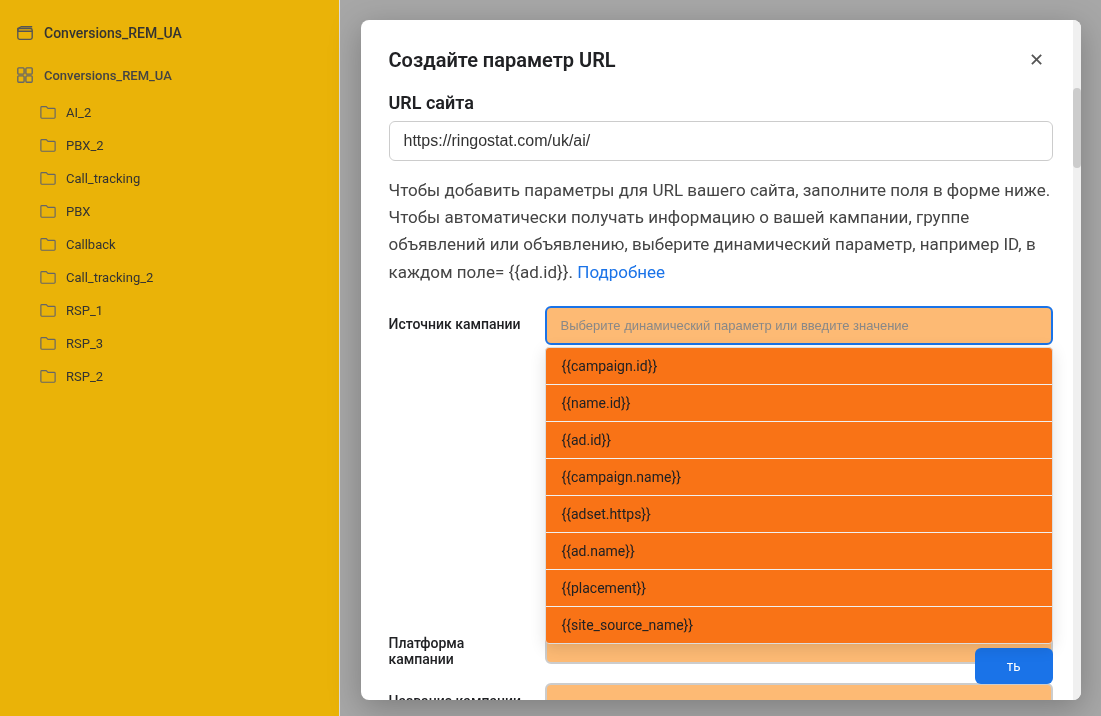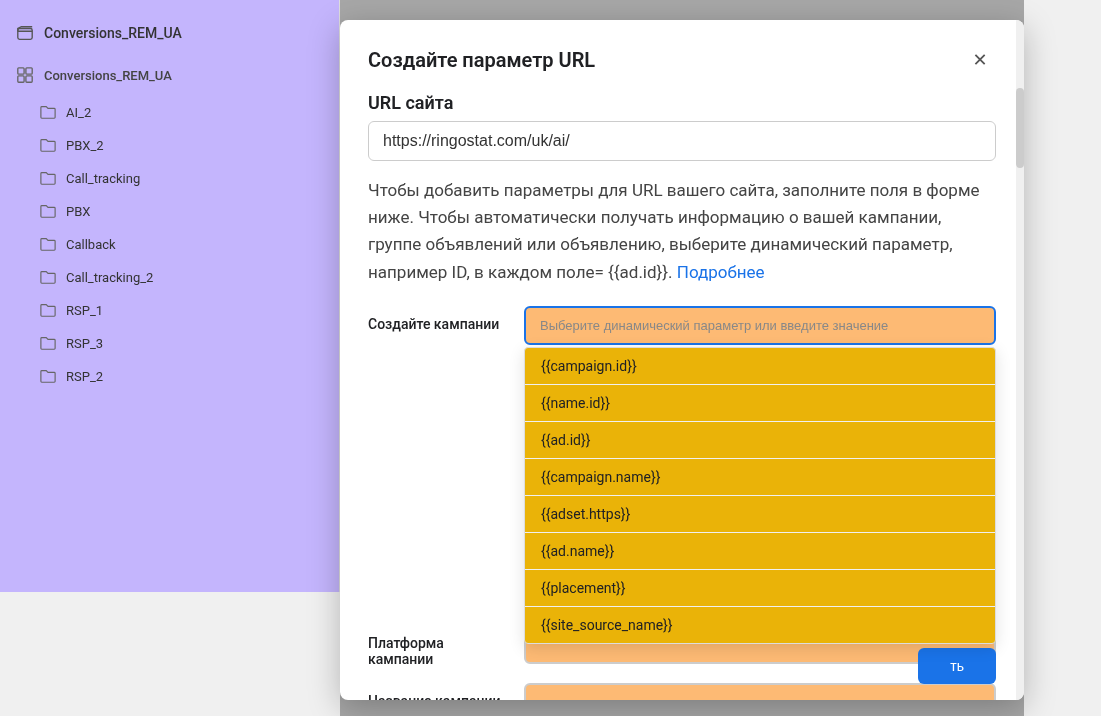--- a/index.html
+++ b/index.html
@@ -10,22 +10,22 @@
       height: 716px;
       overflow: hidden;
       position: relative;
     }
 
     
     .sidebar {
       position: absolute;
       left: 0; top: 0;
       width: 340px;
-      height: 592px;
-      background: #c4b5fd;
+      height: 716px;
+      background: #eab308;
       border-right: 1px solid #ddd;
       padding: 16px 0;
       overflow-y: auto;
     }
 
     .sidebar-header {
       display: flex;
       align-items: center;
       gap: 10px;
       padding: 8px 16px;
@@ -96,21 +96,21 @@
 
     .sidebar-item.active .sidebar-item-label {
       color: #1a56d6;
       font-weight: 500;
     }
 
     
     .overlay {
       position: absolute;
       left: 340px; top: 0;
-      width: 684px;
+      width: 761px;
       height: 716px;
       background: rgba(0,0,0,0.3);
       display: flex;
       align-items: flex-start;
       justify-content: center;
       padding-top: 20px;
     }
 
     
     .modal {
@@ -222,21 +222,21 @@
     .param-input::placeholder {
       color: #888;
     }
 
     
     .dropdown {
       position: absolute;
       top: 100%;
       left: 0;
       right: 0;
-      background: #eab308;
+      background: #f97316;
       border: 1px solid #ddd;
       border-radius: 4px;
       box-shadow: 0 4px 16px rgba(0,0,0,0.12);
       z-index: 100;
       margin-top: 2px;
     }
 
     .dropdown-item {
       padding: 10px 16px;
       font-size: 14px;
@@ -392,21 +392,21 @@
       <input class="url-input" type="text" value="https://ringostat.com/uk/ai/" style="">
 
       
       <p class="description-text">
         <span>Чтобы добавить параметры для URL вашего сайта, заполните поля в форме ниже. Чтобы автоматически получать информацию о вашей кампании, группе объявлений или объявлению, выберите динамический параметр, например ID, в каждом поле= {{ad.id}}.</span>
         <a href="#">Подробнее</a>
       </p>
 
       
       <div class="form-row">
-        <div class="form-row-label">Создайте кампании</div>
+        <div class="form-row-label">Источник кампании</div>
         <div class="form-row-input-wrap">
           <input class="param-input" type="text" placeholder="Выберите динамический параметр или введите значение" style="">
           
           <div class="dropdown">
             <div class="dropdown-item">{{campaign.id}}</div>
             <div class="dropdown-item">{{name.id}}</div>
             <div class="dropdown-item">{{ad.id}}</div>
             <div class="dropdown-item">{{campaign.name}}</div>
             <div class="dropdown-item">{{adset.https}}</div>
             <div class="dropdown-item">{{ad.name}}</div>

